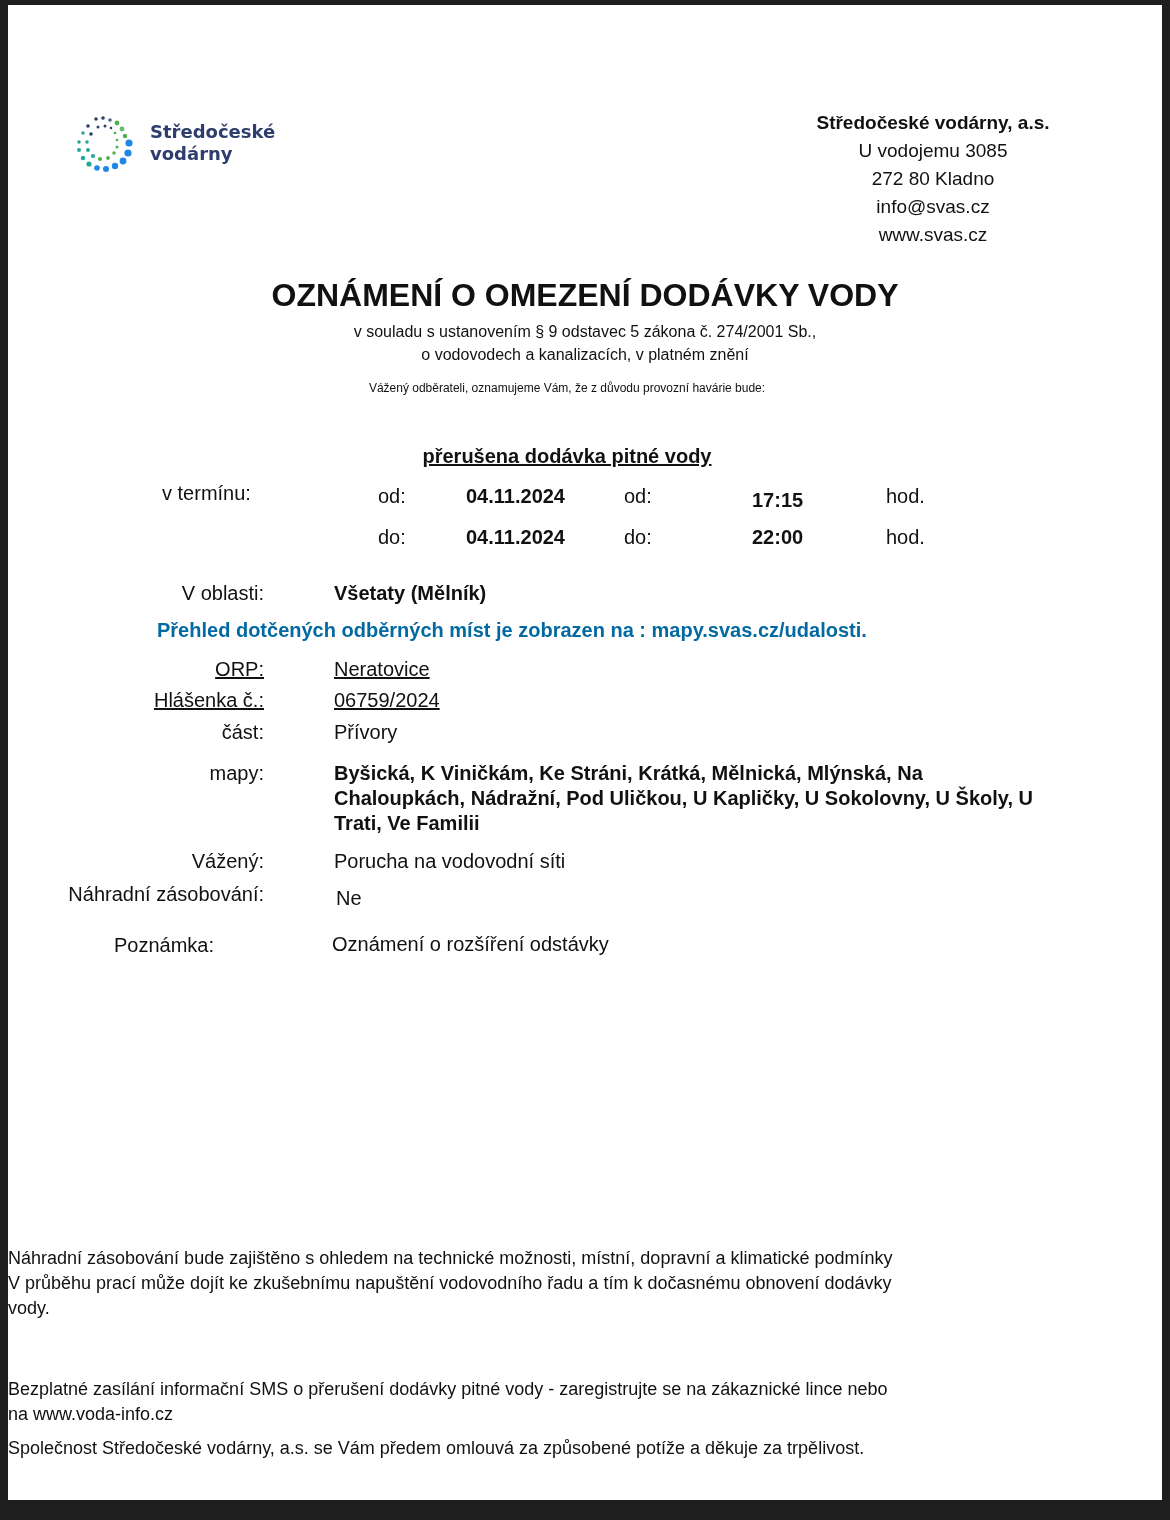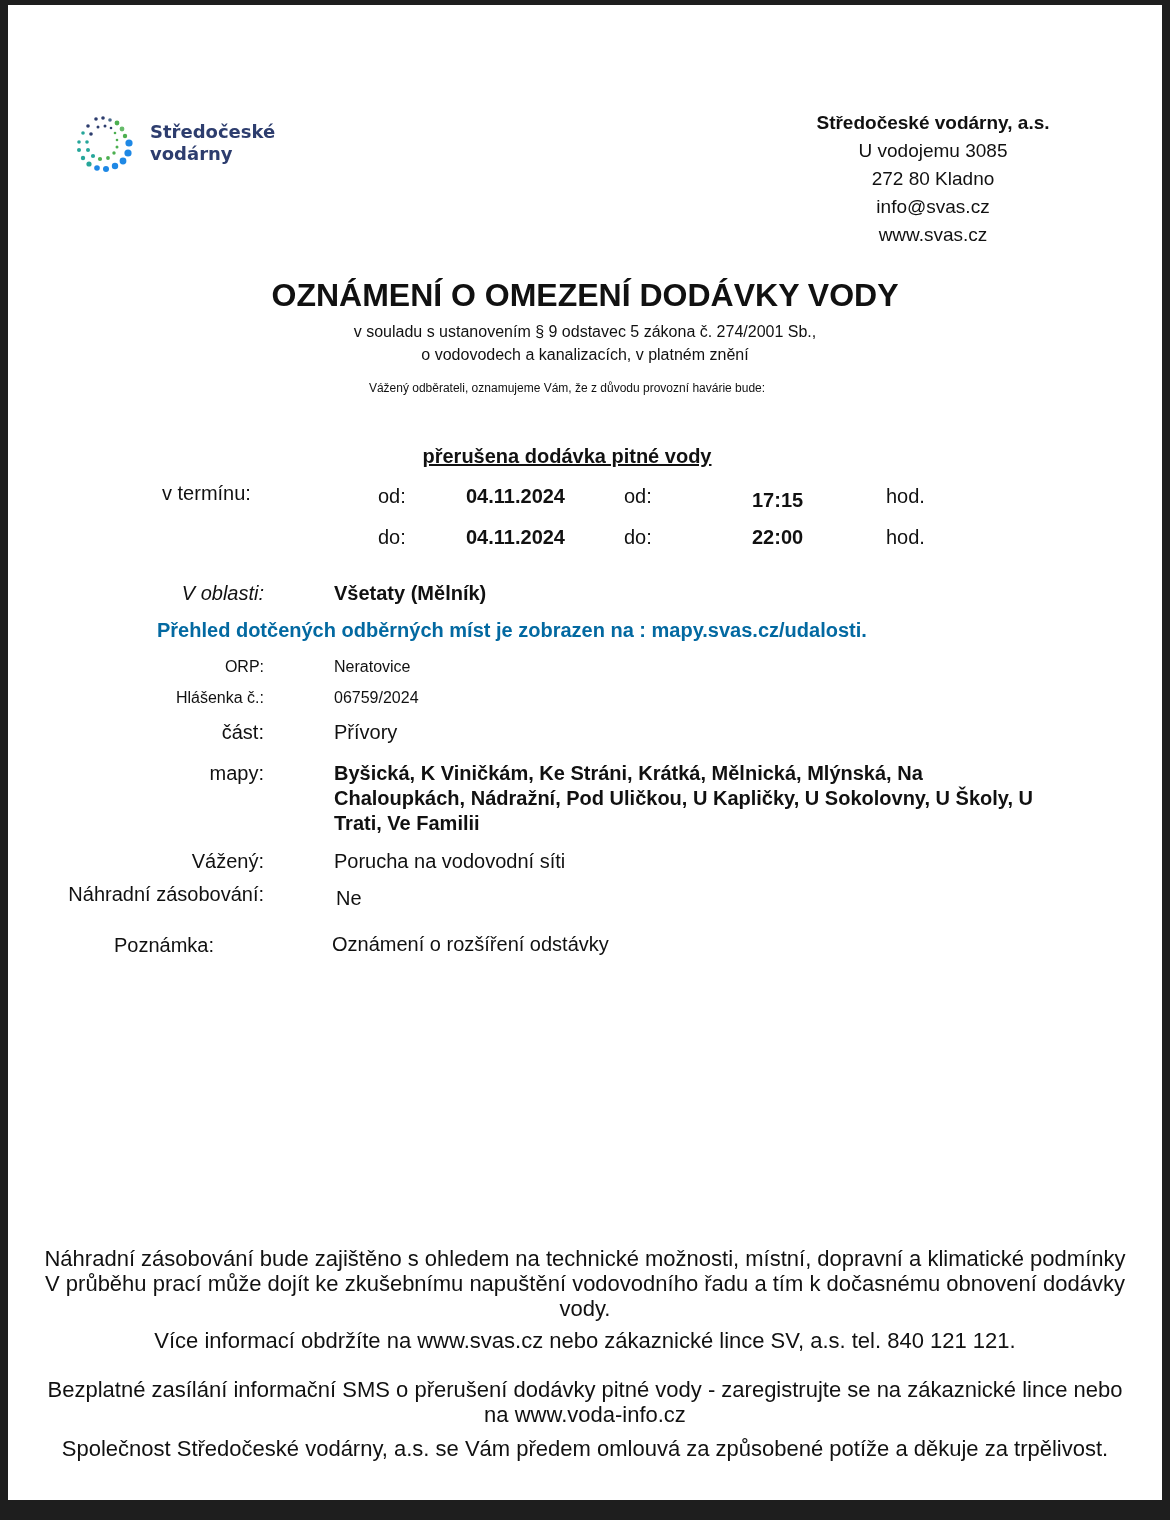--- a/index.html
+++ b/index.html
@@ -35,26 +35,26 @@
   .subtitle { position: absolute; left: 0; width: 1154px; text-align: center; font-size: 16px; }
   .greet { position: absolute; left: 0; width: 1118px; text-align: center; font-size: 12px; top: 376px; }
   .heading-u {
     position: absolute; left: 0; width: 1118px; text-align: center; top: 440px;
     font-size: 20px; font-weight: bold; text-decoration: underline;
   }
   .row-lbl { font-size: 20px; }
   .bold { font-weight: bold; }
   .right { text-align: right; }
   .link-blue { color: #0369a1; font-weight: bold; font-size: 20px; }
-  .small { font-size: 16px; }
+  .small { font-size: 20px; text-decoration: underline; }
   .streets {
     position: absolute; left: 326px; top: 756px; width: 700px;
     font-size: 20px; font-weight: bold; line-height: 25px; white-space: normal;
   }
-  .footer { position: absolute; left: 0; width: 1154px; text-align: center; font-size: 22px; line-height: 25px; }
+  .footer { position: absolute; left: 0; width: 1154px; font-size: 18px; line-height: 25px; }
 </style>
 </head>
 <body>
 
 <div class="page">
 
   <div class="logo">
     <svg width="64" height="64" viewBox="0 0 64 64" style="position:absolute;left:-6px;top:0;">
       <g>
         <circle cx="22" cy="6" r="1.8" fill="#2d3d6e"></circle>
@@ -118,21 +118,21 @@
   <div class="abs row-lbl" style="left:616px;top:480px;">od:</div>
   <div class="abs row-lbl bold" style="left:744px;top:484px;">17:15</div>
   <div class="abs row-lbl" style="left:878px;top:480px;">hod.</div>
 
   <div class="abs row-lbl" style="left:370px;top:521px;">do:</div>
   <div class="abs row-lbl bold" style="left:458px;top:521px;">04.11.2024</div>
   <div class="abs row-lbl" style="left:616px;top:521px;">do:</div>
   <div class="abs row-lbl bold" style="left:744px;top:521px;">22:00</div>
   <div class="abs row-lbl" style="left:878px;top:521px;">hod.</div>
 
-  <div class="abs row-lbl right" style="left:56px;width:200px;top:577px;font-style:italic;">V oblasti:</div>
+  <div class="abs row-lbl right" style="left:56px;width:200px;top:577px;">V oblasti:</div>
   <div class="abs row-lbl bold" style="left:326px;top:577px;">Všetaty (Mělník)</div>
 
   <div class="abs link-blue" style="left:149px;top:614px;">Přehled dotčených odběrných míst je zobrazen na : mapy.svas.cz/udalosti.</div>
 
   <div class="abs small right" style="left:56px;width:200px;top:653px;">ORP:</div>
   <div class="abs small" style="left:326px;top:653px;">Neratovice</div>
 
   <div class="abs small right" style="left:56px;width:200px;top:684px;">Hlášenka č.:</div>
   <div class="abs small" style="left:326px;top:684px;">06759/2024</div>
 
@@ -147,17 +147,16 @@
 
   <div class="abs row-lbl right" style="left:0;width:256px;top:878px;">Náhradní zásobování:</div>
   <div class="abs row-lbl" style="left:328px;top:882px;">Ne</div>
 
   <div class="abs row-lbl right" style="left:56px;width:200px;top:929px;text-align:center;">Poznámka:</div>
   <div class="abs row-lbl" style="left:324px;top:928px;">Oznámení o rozšíření odstávky</div>
 
   <div class="footer" style="top:1241px;">Náhradní zásobování bude zajištěno s ohledem na technické možnosti, místní, dopravní a klimatické podmínky</div>
   <div class="footer" style="top:1266px;">V průběhu prací může dojít ke zkušebnímu napuštění vodovodního řadu a tím k dočasnému obnovení dodávky</div>
   <div class="footer" style="top:1291px;">vody.</div>
-  <div class="footer" style="top:1323px;">Více informací obdržíte na www.svas.cz nebo zákaznické lince SV, a.s. tel. 840 121 121.</div>
   <div class="footer" style="top:1372px;">Bezplatné zasílání informační SMS o přerušení dodávky pitné vody - zaregistrujte se na zákaznické lince nebo</div>
   <div class="footer" style="top:1397px;">na www.voda-info.cz</div>
   <div class="footer" style="top:1431px;">Společnost Středočeské vodárny, a.s. se Vám předem omlouvá za způsobené potíže a děkuje za trpělivost.</div>
 </div>
 
 </body></html>

